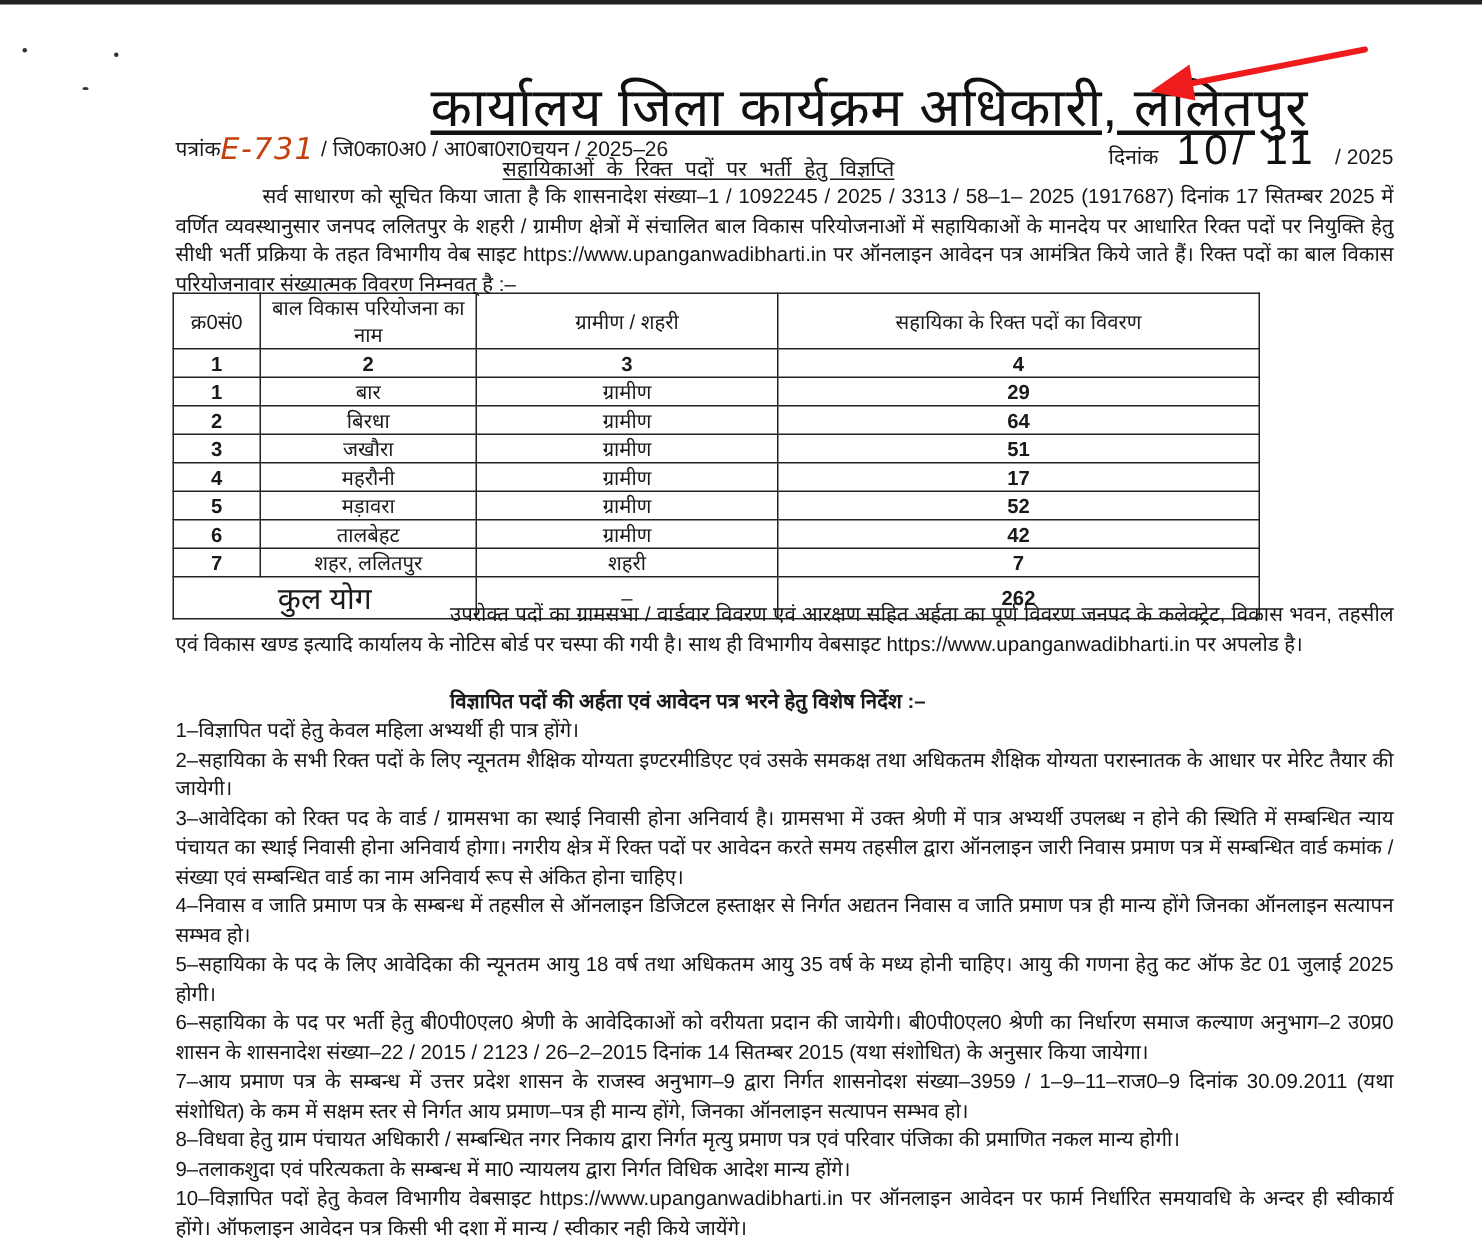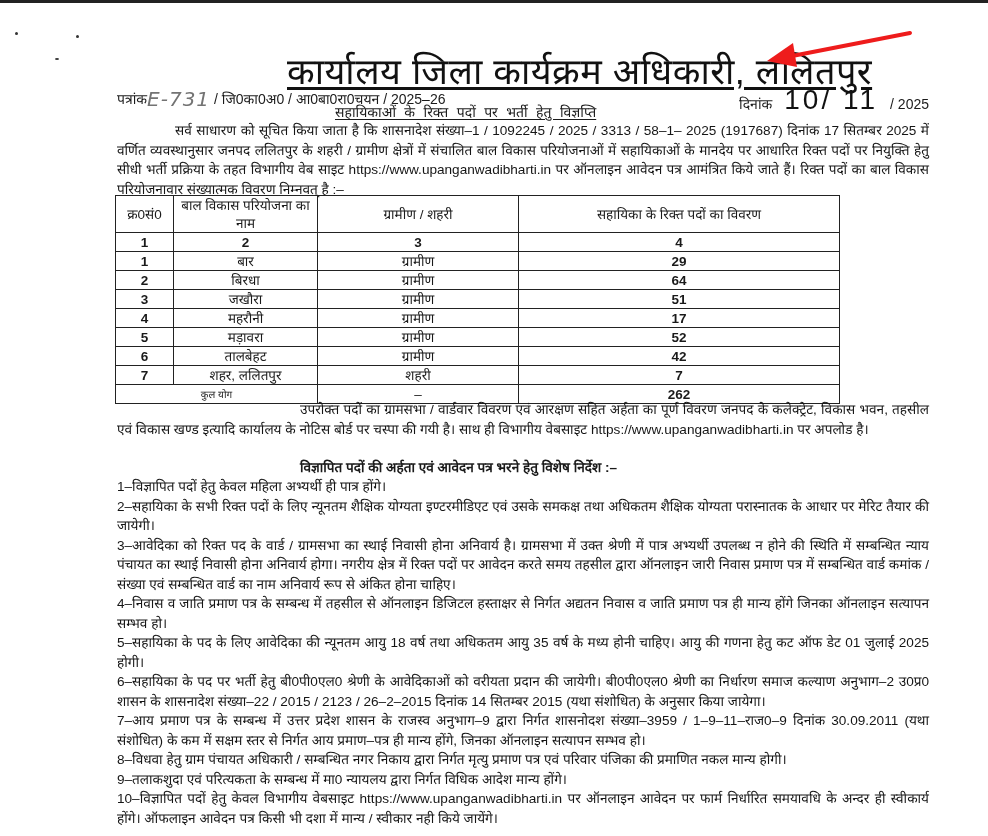--- a/index.html
+++ b/index.html
@@ -22,21 +22,21 @@
       color: #111;
     }
     .arrow {
       position: absolute; left: 765px; top: 30px;
     }
     .ref-line {
       position: absolute; left: 117px; top: 84px; width: 812px; height: 22px;
       font-family: "Liberation Sans", sans-serif; font-size: 14px;
     }
     .ref-left { position: absolute; left: 0; top: 3px; white-space: nowrap; }
-    .ref-left .hand { font-family: "DejaVu Sans", sans-serif; font-size: 20px; font-style: italic; color: #737373; letter-spacing: 1px; vertical-align: -2px; }
+    .ref-left .hand { font-family: "DejaVu Sans", sans-serif; font-size: 20px; font-style: italic; color: #c2410c; letter-spacing: 1px; vertical-align: -2px; }
     .ref-right { position: absolute; right: 0; top: 0; white-space: nowrap; }
     .ref-right .date-hand { font-size: 28px; color: #111; margin: 0 12px; letter-spacing: 3px; }
     .subject {
       position: absolute; left: 335px; top: 102px;
       font-family: Liberation Mono, monospace; font-size: 14px;
       text-decoration: underline; text-underline-offset: 2px;
     }
     .para {
       position: absolute; left: 117px; width: 812px;
       font-family: "Liberation Sans", sans-serif;
@@ -50,21 +50,21 @@
       border-collapse: collapse;
       font-family: "Liberation Sans", sans-serif; font-size: 13.5px;
     }
     table.vac td, table.vac th {
       border: 1px solid #222; height: 18px; padding: 0; text-align: center;
       font-weight: normal;
     }
     table.vac th { font-weight: normal; }
     table.vac .num { font-weight: bold; }
     .c1 { width: 57px; } .c2 { width: 143px; } .c3 { width: 200px; }
-    .total-label { font-size: 10px; font-weight: bold; }
+    .total-label { font-size: 20px; font-weight: bold; }
     .section-title {
       position: absolute; left: 300px; top: 457px;
       font-family: "Liberation Sans", sans-serif; font-size: 13.6px; font-weight: bold;
     }
   </style>
 </head>
 <body>
 
 <div class="top-bar"></div>
 <div class="speck" style="left:15px;top:32px;width:3px;height:3px;"></div>

